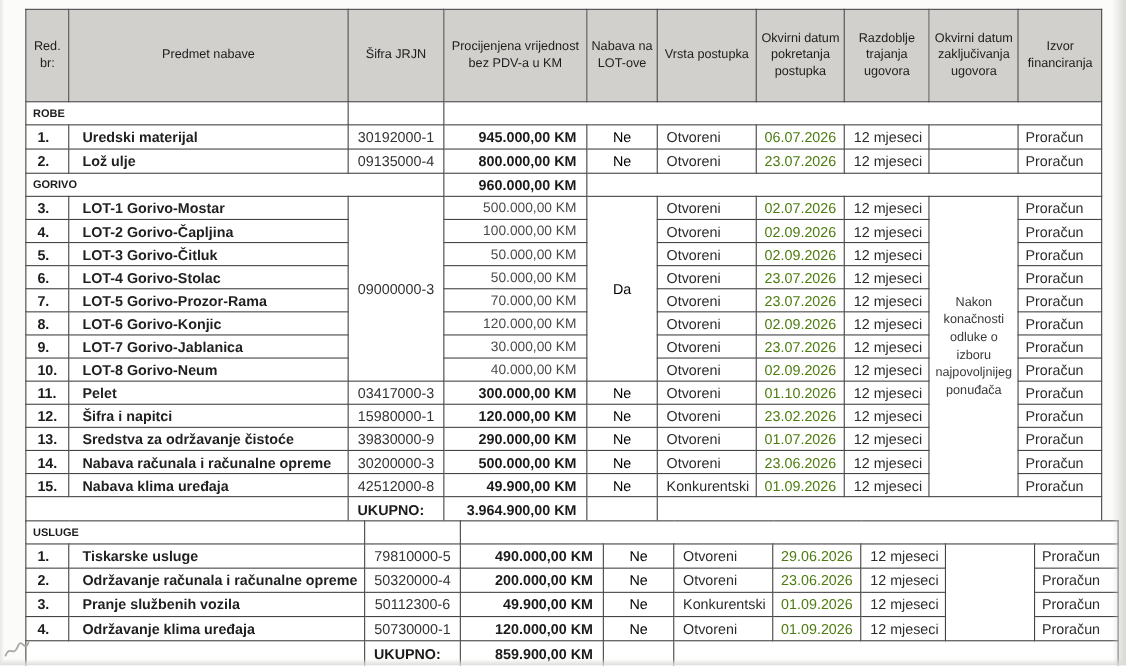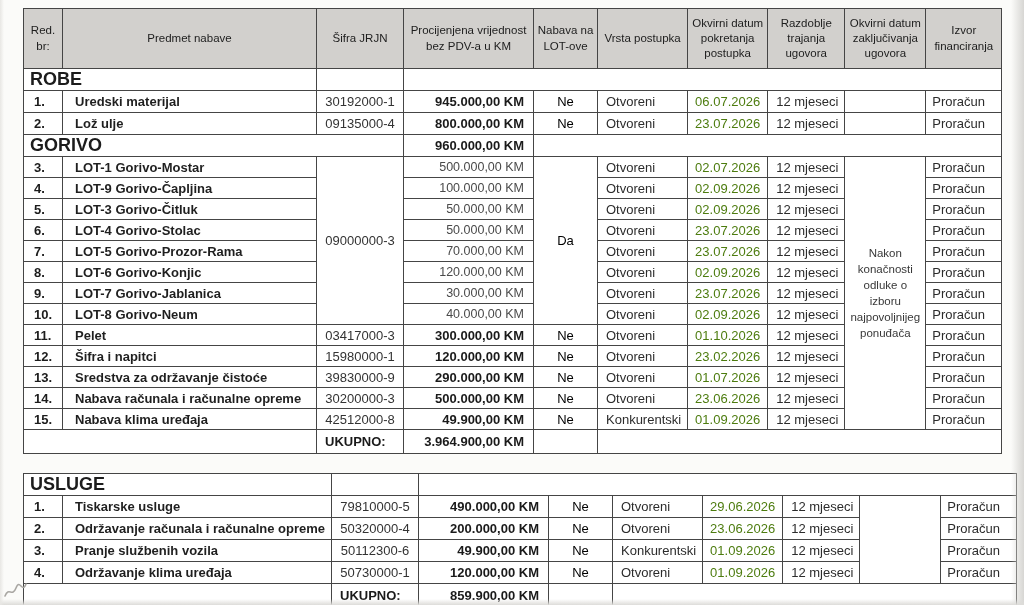--- a/index.html
+++ b/index.html
@@ -13,31 +13,31 @@
   table{border-collapse:collapse;table-layout:fixed;position:absolute;left:23px;background:#fff;}
   #t1{top:8px;}
   #t2{top:473px;}
   td{
     border:1px solid #454545;
     padding:0 6px;
     font-size:13px;color:#262626;
     vertical-align:middle;
     overflow:hidden;white-space:nowrap;
   }
-  tr.h-head{height:60px;}
+  tr.h-head{height:84px;}
   tr.h-sec{height:21px;}
   tr.h-row{height:22px;}
   tr.h-lot{height:21px;}
   tr.h-tot{height:24px;}
   td.head{
     background:#d2d0cd;
     font-size:11.5px;line-height:1.32;color:#1d1d1d;
     text-align:center;white-space:normal;padding:2px 3px;
   }
-  td.sec{font-weight:bold;font-size:18px;color:#1c1c1c;padding-left:6px;}
+  td.sec{font-weight:bold;font-size:10px;color:#1c1c1c;padding-left:6px;}
   td.br{font-weight:bold;color:#1c1c1c;padding-left:10px;}
   td.pred{font-weight:600;color:#1f1f1f;padding-left:12px;}
   td.sif{text-align:center;color:#333;}
   td.val{text-align:right;font-weight:bold;color:#1a1a1a;padding-right:9px;}
   td.val-l{text-align:right;font-weight:400;color:#4a4a4a;font-size:12.5px;padding-right:9px;}
   td.pod{text-align:center;color:#000000;}
   td.vrs{padding-left:8px;color:#2c2c2c;}
   td.dat{text-align:center;color:#4d7c0f;}
   td.raz{padding-left:8px;color:#2c2c2c;}
   td.zak{
@@ -132,21 +132,21 @@
     <td class="val-l">500.000,00 KM</td>
     <td class="pod" rowspan="8">Da</td>
     <td class="vrs">Otvoreni</td>
     <td class="dat">02.07.2026</td>
     <td class="raz">12 mjeseci</td>
     <td class="zak" rowspan="13">Nakon konačnosti odluke o izboru najpovoljnijeg ponuđača</td>
     <td class="izv">Proračun</td>
   </tr>
   <tr class="h-lot">
     <td class="br">4.</td>
-    <td class="pred">LOT-9 Gorivo-Čapljina</td>
+    <td class="pred">LOT-2 Gorivo-Čapljina</td>
     <td class="val-l">100.000,00 KM</td>
     <td class="vrs">Otvoreni</td>
     <td class="dat">02.09.2026</td>
     <td class="raz">12 mjeseci</td>
     <td class="izv">Proračun</td>
   </tr>
   <tr class="h-lot">
     <td class="br">5.</td>
     <td class="pred">LOT-3 Gorivo-Čitluk</td>
     <td class="val-l">50.000,00 KM</td>

